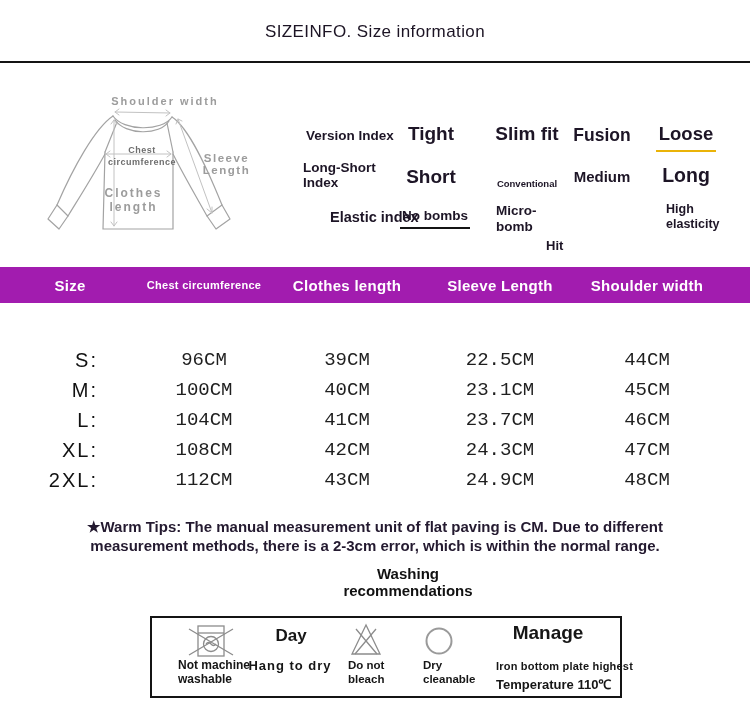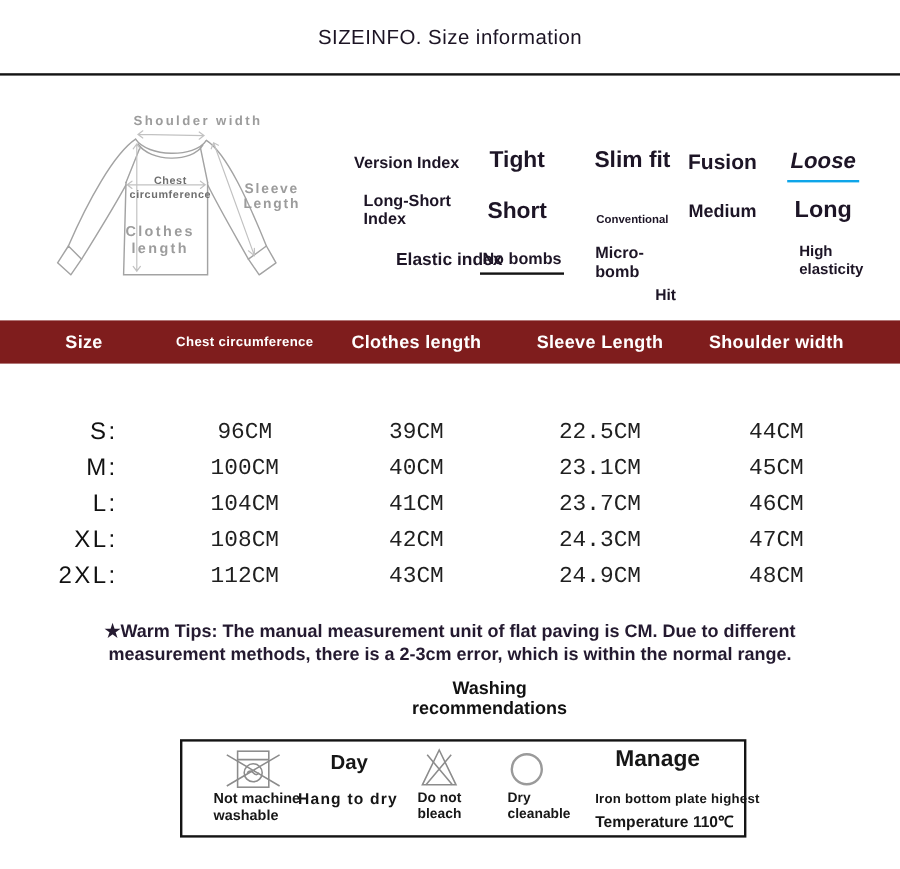--- a/index.html
+++ b/index.html
@@ -17,25 +17,25 @@
   .dlabel{color:#9c9c9c;font-weight:bold;text-align:center;}
   .lab-shoulder{left:105px;top:95px;width:120px;font-size:11px;letter-spacing:2px;}
   .lab-chest1{left:110px;top:145px;width:64px;font-size:9px;color:#6e6e6e;letter-spacing:.5px;}
   .lab-chest2{left:100px;top:157px;width:84px;font-size:9px;color:#6e6e6e;letter-spacing:.5px;}
   .lab-sleeve{left:184px;top:152px;width:85px;font-size:11.5px;letter-spacing:1.5px;}
   .lab-clothes{left:86px;top:186px;width:95px;font-size:12px;letter-spacing:2px;}
 
   
   .fit{font-weight:bold;color:#1d1526;}
   .fit.center{text-align:center;}
-  .u-loose{display:inline-block;border-bottom:2px solid #0ea5e9;padding:0 3px 5px;font-style:italic;}
+  .u-loose{display:inline-block;border-bottom:2px solid #eab308;padding:0 3px 5px;}
   .u-bombs{display:inline-block;border-bottom:2px solid #141414;padding:0 2px 4px;}
 
   
-  .size-header{top:267px;left:0;width:750px;height:36px;background:#7f1d1d;color:#fff;
+  .size-header{top:267px;left:0;width:750px;height:36px;background:#a21caf;color:#fff;
                display:flex;align-items:center;font-weight:bold;}
   .c1{width:140px;} .c2{width:128px;} .c3{width:158px;} .c4{width:148px;}
   .c5{width:176px;padding-right:30px;box-sizing:border-box;}
   .size-header div{text-align:center;letter-spacing:.3px;}
   .size-header .c1{font-size:15px;} .size-header .c2{font-size:11px;}
   .size-header .c3,.size-header .c4,.size-header .c5{font-size:15px;}
   .size-rows{top:345px;left:0;width:750px;}
   .srow{display:flex;align-items:center;height:30px;}
   .srow div{text-align:center;font-family:"Liberation Mono", monospace;font-size:19px;color:#1f1f1f;}
   .srow .c1{font-family:"Liberation Sans", sans-serif;font-size:20px;color:#111;
@@ -82,21 +82,21 @@
     <path d="M79,42 L79,148 M76,46 L79,42 L82,46 M76,144 L79,148 L82,144"></path>
     <path d="M143,41 L177,135 M141,46 L143,41 L147,43 M172,131 L177,135 L177,129"></path>
   </g>
 </svg>
 <div class="abs dlabel lab-shoulder">Shoulder width</div>
 <div class="abs dlabel lab-chest1">Chest</div>
 <div class="abs dlabel lab-chest2">circumference</div>
 <div class="abs dlabel lab-sleeve">Sleeve Length</div>
 <div class="abs dlabel lab-clothes">Clothes length</div>
 
-<div class="abs fit" style="left:295px;top:128px;font-size:13.5px;">Version Index</div>
+<div class="abs fit" style="left:306px;top:128px;font-size:13.5px;">Version Index</div>
 <div class="abs fit center" style="left:396px;top:123px;width:70px;font-size:19px;">Tight</div>
 <div class="abs fit center" style="left:487px;top:123px;width:80px;font-size:19px;">Slim fit</div>
 <div class="abs fit center" style="left:567px;top:125px;width:70px;font-size:17.5px;">Fusion</div>
 <div class="abs fit center" style="left:651px;top:123px;width:70px;font-size:18.5px;"><span class="u-loose">Loose</span></div>
 
 <div class="abs fit" style="left:303px;top:160px;font-size:13.5px;line-height:15px;">
   <div>Long-Short</div>
   <div>Index</div>
 </div>
 <div class="abs fit center" style="left:396px;top:166px;width:70px;font-size:19px;">Short</div>

